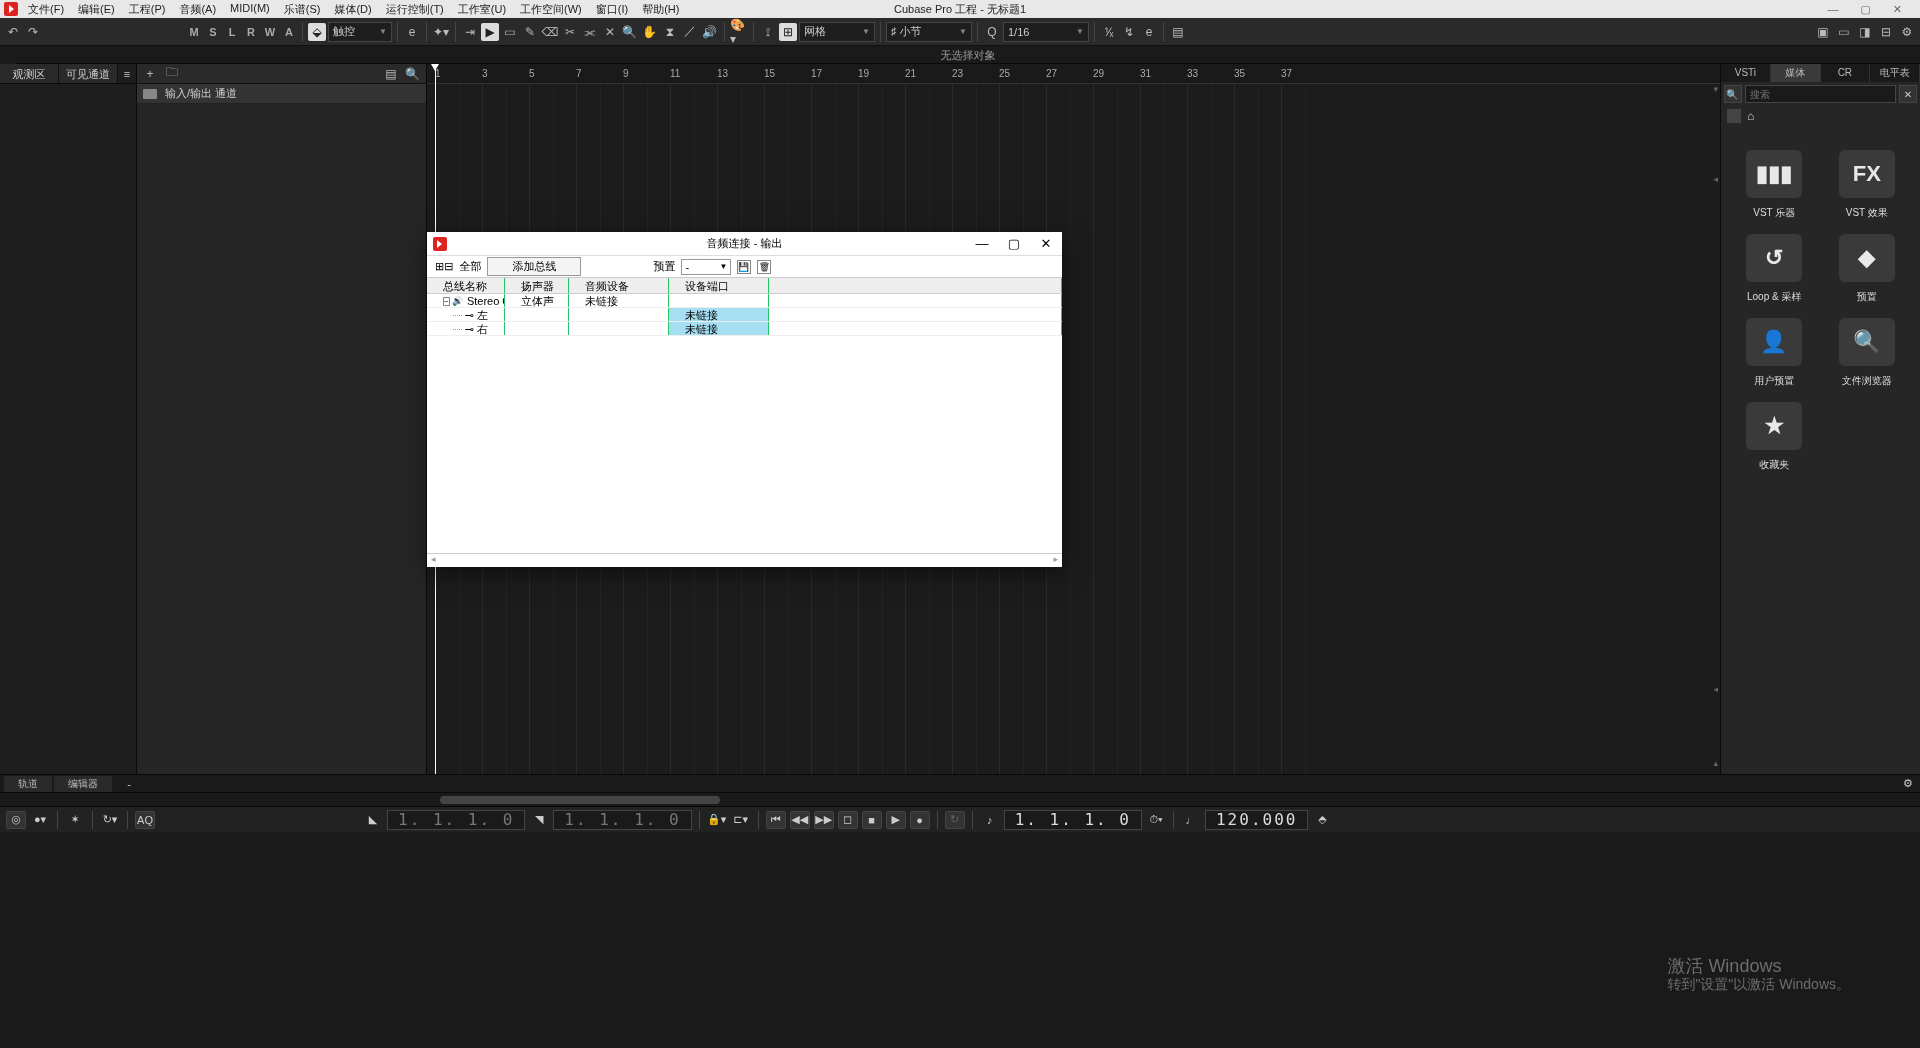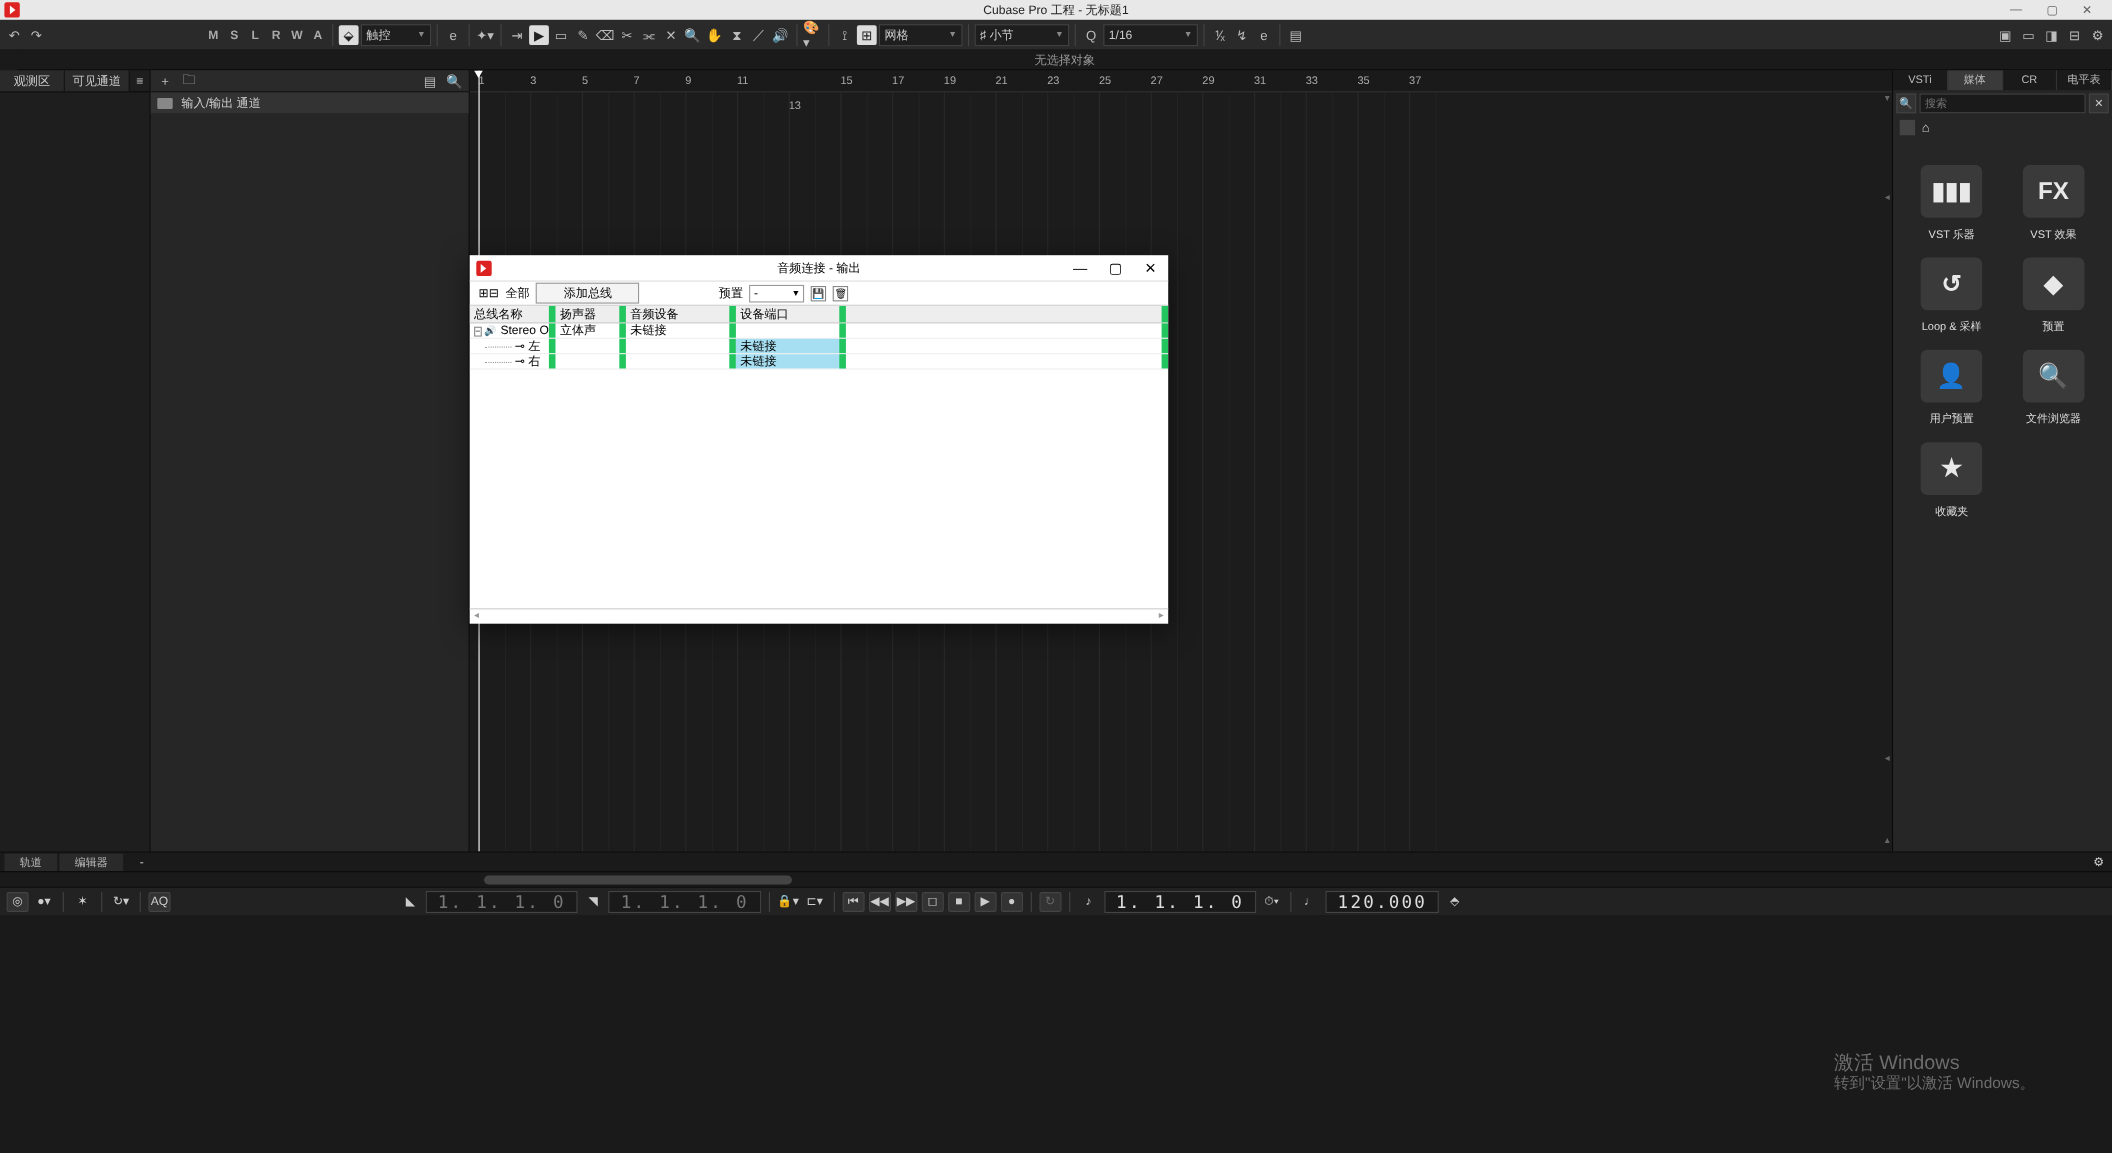--- a/index.html
+++ b/index.html
@@ -96,21 +96,21 @@
 .modal-title .ctrls span { width: 32px; text-align: center; line-height: 24px; font-size: 13px; }
 .modal-tabs { height: 22px; display: flex; justify-content: center; border-bottom: 1px solid #ccc; }
 .modal-tabs .mtab { padding: 0 18px; line-height: 22px; border-left: 1px solid #ccc; border-right: 1px solid #ccc; margin-left: -1px; }
 .modal-tabs .mtab.active { background: #eee; color: #999; }
 .modal-toolbar { height: 22px; display: flex; align-items: center; padding: 0 8px; gap: 6px; border-bottom: 1px solid #ccc; }
 .modal-toolbar .btn-add { border: 1px solid #999; padding: 1px 24px; background: #f4f4f4; }
 .modal-toolbar .preset-sel { border: 1px solid #999; width: 50px; height: 16px; padding: 0 3px; display: flex; justify-content: space-between; align-items: center; background: #fff; }
 .modal-toolbar .sq { width: 14px; height: 14px; border: 1px solid #888; display: inline-flex; align-items: center; justify-content: center; font-size: 9px; }
 .modal-table { flex: 1; overflow: hidden; }
 .mt-head { display: flex; background: #eee; border-bottom: 1px solid #ccc; height: 16px; line-height: 16px; }
-.mt-head div, .mt-row div { border-right: 6px solid #22c55e; padding: 0 4px; overflow: hidden; white-space: nowrap; }
+.mt-head div, .mt-row div { border-right: 1px solid #22c55e; padding: 0 16px; overflow: hidden; white-space: nowrap; }
 .col-bus { width: 78px; } .col-spk { width: 64px; } .col-dev { width: 100px; } .col-port { width: 100px; } .col-rest { flex: 1; }
 .mt-row { display: flex; height: 14px; line-height: 14px; border-bottom: 1px solid #eee; }
 .mt-row .hl { background: #a7dff2; }
 .tree { display: flex; align-items: center; gap: 3px; }
 .tree .exp { width: 9px; height: 9px; border: 1px solid #888; font-size: 8px; line-height: 7px; text-align: center; }
 .tree .spk { color: #d55; font-size: 9px; }
 .tree .indent { width: 24px; border-bottom: 1px dotted #999; margin-left: 10px; }
 .modal-scroll { height: 14px; border-top: 1px solid #ccc; display: flex; justify-content: space-between; padding: 0 4px; color: #999; font-size: 9px; }
 
 
@@ -119,20 +119,34 @@
 
 
 .v-markers { position: absolute; right: 0; top: 0; bottom: 0; width: 14px; }
 .v-markers .m { position: absolute; right: 2px; color: #666; font-size: 9px; }
 </style>
 </head>
 <body>
 
 <div class="titlebar">
   <div class="app-icon"></div>
+  <div class="menubar">
+    <span>文件(F)</span>
+    <span>编辑(E)</span>
+    <span>工程(P)</span>
+    <span>音频(A)</span>
+    <span>MIDI(M)</span>
+    <span>乐谱(S)</span>
+    <span>媒体(D)</span>
+    <span>运行控制(T)</span>
+    <span>工作室(U)</span>
+    <span>工作空间(W)</span>
+    <span>窗口(I)</span>
+    <span>帮助(H)</span>
+  </div>
   <div class="title">Cubase Pro 工程 - 无标题1</div>
   <div class="win-ctrl">
     <span>—</span>
     <span>▢</span>
     <span>✕</span>
   </div>
 </div>
 
 <div class="main-toolbar">
   <div class="tb-btn">↶</div>
@@ -236,21 +250,21 @@
   </div>
 
   <div class="arrange">
     <div class="ruler" id="ruler">
         <div class="mark" style="left: 8px;">1</div>
         <div class="mark" style="left: 55px;">3</div>
         <div class="mark" style="left: 102px;">5</div>
         <div class="mark" style="left: 149px;">7</div>
         <div class="mark" style="left: 196px;">9</div>
         <div class="mark" style="left: 243px;">11</div>
-        <div class="mark" style="left: 290px; margin-top: 23px;">13</div>
+        <div class="mark" style="left: 290px;">13</div>
         <div class="mark" style="left: 337px;">15</div>
         <div class="mark" style="left: 384px;">17</div>
         <div class="mark" style="left: 431px;">19</div>
         <div class="mark" style="left: 478px;">21</div>
         <div class="mark" style="left: 525px;">23</div>
         <div class="mark" style="left: 572px;">25</div>
         <div class="mark" style="left: 619px;">27</div>
         <div class="mark" style="left: 666px;">29</div>
         <div class="mark" style="left: 713px;">31</div>
         <div class="mark" style="left: 760px;">33</div>

